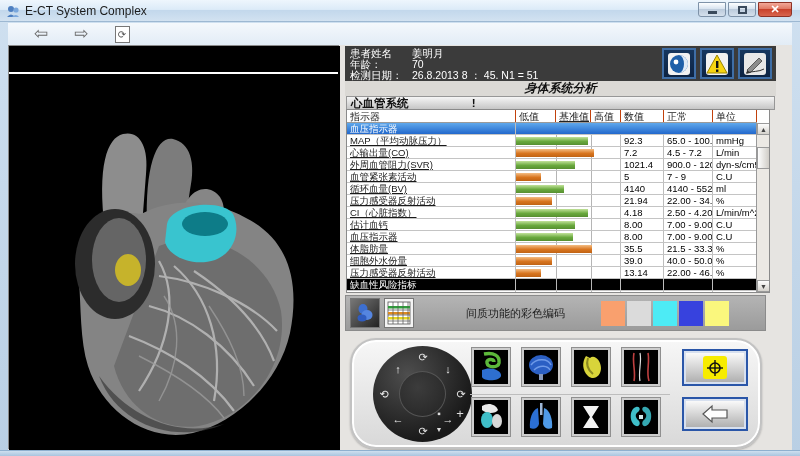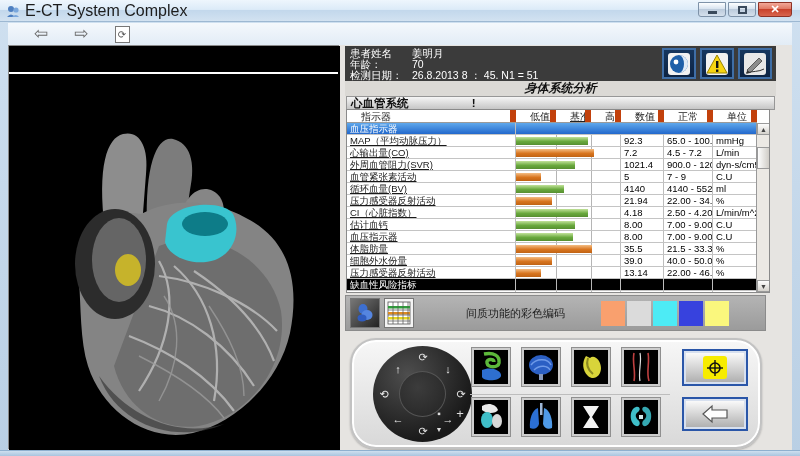--- a/index.html
+++ b/index.html
@@ -4,21 +4,21 @@
 <style>
   * { margin:0; padding:0; box-sizing:border-box; }
   html,body { width:800px; height:456px; font-family:"Liberation Sans", sans-serif; overflow:hidden; }
   #win { position:relative; width:800px; height:456px;
          background:linear-gradient(#cfe0f0,#b9cfe4); }
   
   #titlebar { position:absolute; left:0; top:0; width:800px; height:22px;
     background:linear-gradient(#eef6fd 0%,#dcebf8 45%,#c3d8ec 50%,#d2e2f1 100%);
     border-bottom:1px solid #9db8d2; display:flex; align-items:center; }
   #app-icon { width:14px; height:14px; margin:0 5px 0 6px; }
-  #title-text { font-size:16px; color:#1c1c1c; }
+  #title-text { font-size:12px; color:#1c1c1c; }
   #winbtns { position:absolute; right:8px; top:2px; display:flex; gap:2px; }
   .wbtn { width:28px; height:15px; border:1px solid #7e92a8; border-radius:0 0 3px 3px;
     background:linear-gradient(#fdfeff,#d7e3ef 45%,#bccbdc 50%,#d4e0ec);
     display:flex; align-items:center; justify-content:center; font-size:9px; color:#333; }
   .wbtn.close { width:34px; background:linear-gradient(#f2a898,#e07a66 45%,#c9422c 50%,#d8654e);
     border-color:#8e3226; color:#fff; font-weight:bold; font-size:11px; }
   .minbar { width:9px; height:3px; background:#3a4a5c; margin-top:5px; }
   .maxbox { width:9px; height:8px; border:2px solid #3a4a5c; }
   
   #toolbar { position:absolute; left:8px; top:23px; width:784px; height:22px;
@@ -45,21 +45,21 @@
     color:#111; line-height:15px; }
   #sysbar { position:absolute; left:1px; top:51px; width:429px; height:14px;
     background:linear-gradient(#f5f5f5,#c6c6c6); border:1px solid #979797;
     font-size:11.5px; font-weight:bold; color:#111; line-height:12px; padding-left:4px; }
   #sysbar .alert { margin-left:60px; }
   
   #tablewrap { position:absolute; left:1px; top:64px; width:424px; height:184px; background:#fff;
     border:1px solid #8a8a8a; overflow:hidden; font-size:9.5px; }
   .trow, #thead { display:flex; width:410px; }
   #thead { height:13px; line-height:13px; border-bottom:1px solid #9a9a9a; font-size:10px; color:#222; }
-  #thead .cell { border-right:6px solid #c2410c; padding-left:14px; }
+  #thead .cell { border-right:1px solid #c2410c; padding-left:3px; }
   .trow { height:12px; line-height:11px; border-bottom:1px solid #c4c4c4; }
   .cell { overflow:hidden; white-space:nowrap; }
   .c0 { width:169px; } .cbar { width:105px; position:relative;
     background:linear-gradient(#b5b5b5,#b5b5b5) 40px 0/1px 100% no-repeat,
                linear-gradient(#b5b5b5,#b5b5b5) 75px 0/1px 100% no-repeat; }
   .c4 { width:43px; } .c5 { width:49px; } .c6 { width:44px; }
   .trow .cell { border-right:1px solid #bdbdbd; padding-left:3px; }
   .link { text-decoration:underline; color:#1a1a1a; }
   .bar { position:absolute; left:0; top:1.5px; height:8.5px; }
   .bar.green { background:linear-gradient(#c2e29a,#69a93d 55%,#578f31); }

